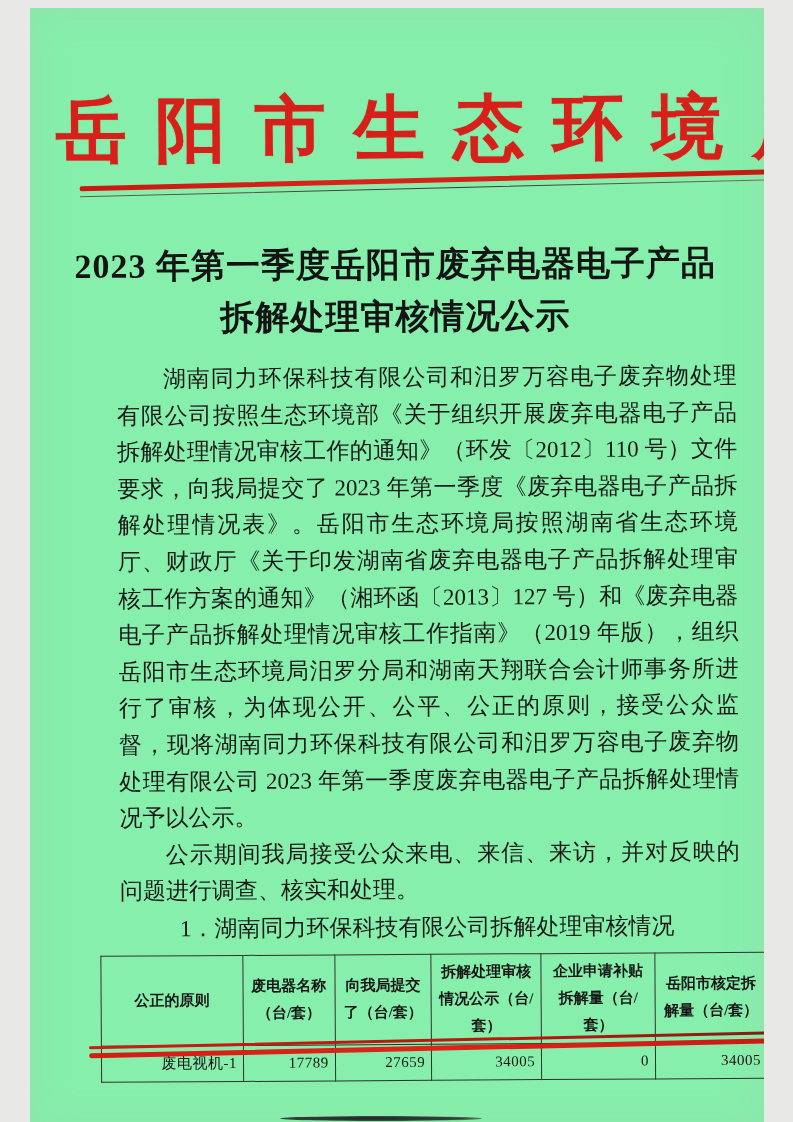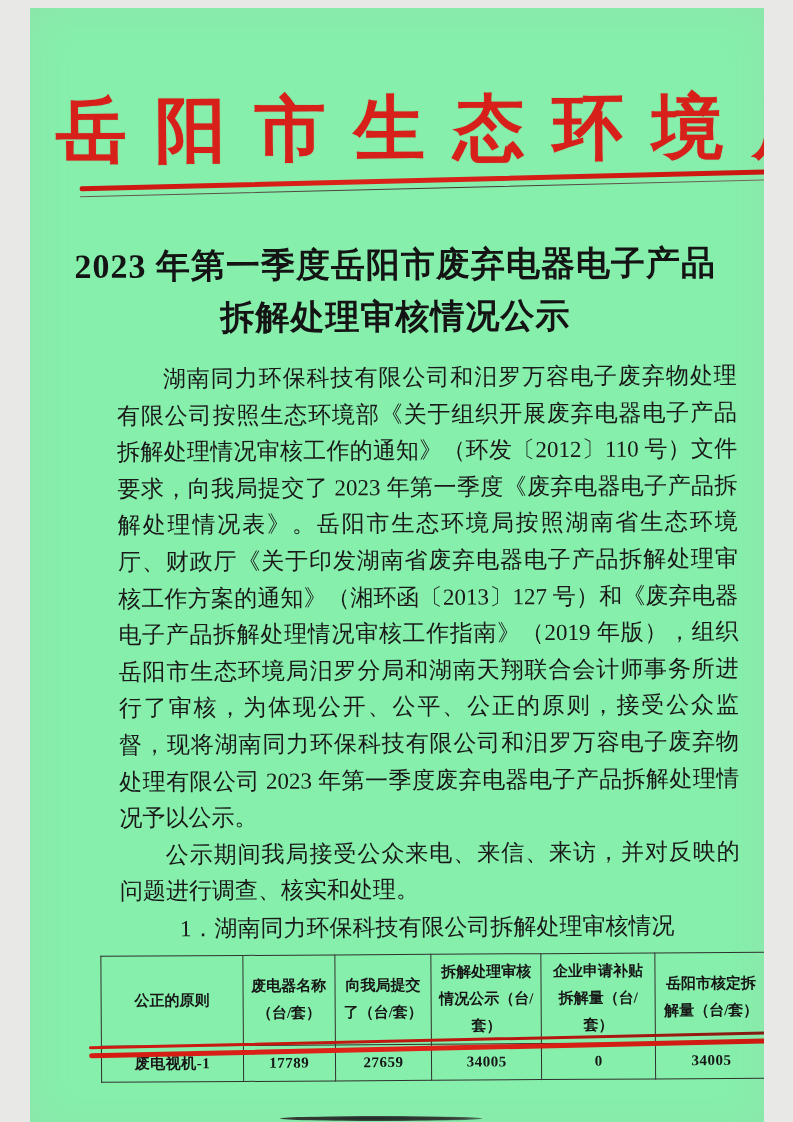--- a/index.html
+++ b/index.html
@@ -58,21 +58,21 @@
     color:#161616;
   }
   table.audit td, table.audit th {
     border:1.6px solid #30302e;
     text-align:center; vertical-align:middle;
     padding:4px 6px;
     font-weight:600;
     line-height:27px;
   }
   table.audit tr.hdr  td { height:80px; }
-  table.audit tr.data td { height:36px; font-weight:700; letter-spacing:.5px; }
+  table.audit tr.data td { height:36px; font-weight:400; letter-spacing:.5px;text-align:right; }
 
   
   .rule-bottom { position:absolute; top:1031px; left:56px; width:690px; transform:rotate(-0.9deg); }
   .rule-bottom .thin  { height:2.6px; background:linear-gradient(90deg,#cf1b12,#b5150e 70%,#7e1d14); border-radius:2px; }
   .rule-bottom .thick { height:5px; margin-top:4px; background:linear-gradient(90deg,#d21c14,#e02419 45%,#cb1a11); border-radius:3px; }
 
   
   .smudge {
     position:absolute; top:1108px; left:250px; width:202px; height:5px;
     background:radial-gradient(ellipse at 45% 50%, #141414 0%, #2c2c2c 55%, rgba(90,85,80,0) 100%);

